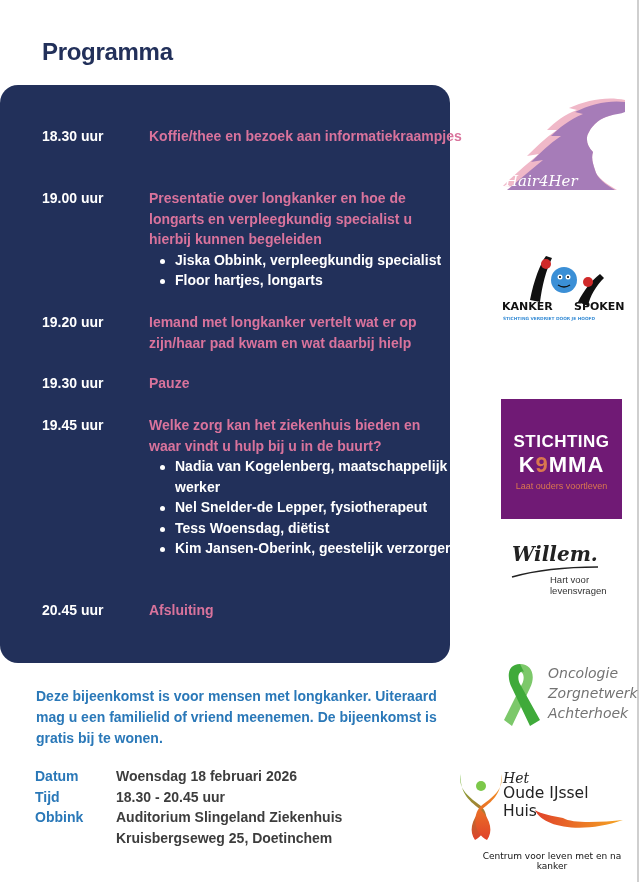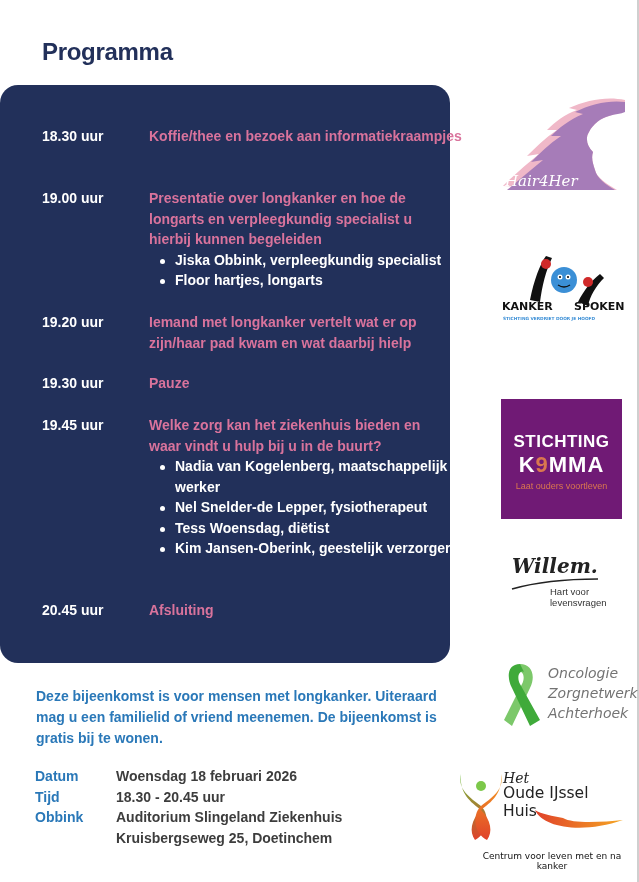--- a/index.html
+++ b/index.html
@@ -27,21 +27,21 @@
 
   
   .logo { position: absolute; }
   .hair4her { left: 497px; top: 94px; width: 129px; height: 98px; }
   .kanker { left: 500px; top: 250px; width: 124px; height: 76px; }
   .komma { left: 501px; top: 374px; width: 121px; height: 120px; background: #701a75; margin-top: 25px; }
   .komma .k1 { position: absolute; left: 0; width: 121px; top: 33px; text-align: center; color: #fff; font-weight: 700; font-size: 17px; letter-spacing: 0.5px; }
   .komma .k2 { position: absolute; left: 0; width: 121px; top: 53px; text-align: center; color: #fff; font-weight: 700; font-size: 22px; letter-spacing: 1px; }
   .komma .k2 .o { color: #d9774f; }
   .komma .k3 { position: absolute; left: 0; width: 121px; top: 82px; text-align: center; color: #d9774f; font-size: 9px; }
-  .willem { left: 510px; top: 552px; width: 110px; height: 70px; text-decoration: underline; }
+  .willem { left: 510px; top: 540px; width: 110px; height: 70px; text-decoration: underline; }
   .willem .w1 { position: absolute; left: 2px; top: 2px; font-family: "DejaVu Serif", serif; font-style: italic; font-weight: 700; font-size: 20px; color: #222; }
   .willem .w2 { position: absolute; left: 40px; top: 34px; font-size: 9.5px; color: #333; line-height: 11px; }
   .ozn { left: 500px; top: 660px; width: 130px; height: 70px; }
   .ozn .t { position: absolute; left: 48px; top: 3px; color: #737373; font-style: italic; font-size: 14px; line-height: 20px; font-family: "DejaVu Sans", sans-serif; }
   .oih { left: 455px; top: 770px; width: 170px; height: 100px; }
   .oih .het { position: absolute; left: 48px; top: 0; font-family: "DejaVu Serif", serif; font-style: italic; font-size: 14px; color: #222; }
   .oih .name { position: absolute; left: 48px; top: 14px; font-size: 15.5px; color: #222; font-family: "DejaVu Sans", sans-serif; }
   .oih .sub { position: absolute; left: 12px; top: 81px; width: 170px; text-align: center; font-size: 9px; color: #111; font-family: "DejaVu Sans", sans-serif; }
 </style>
 </head>

